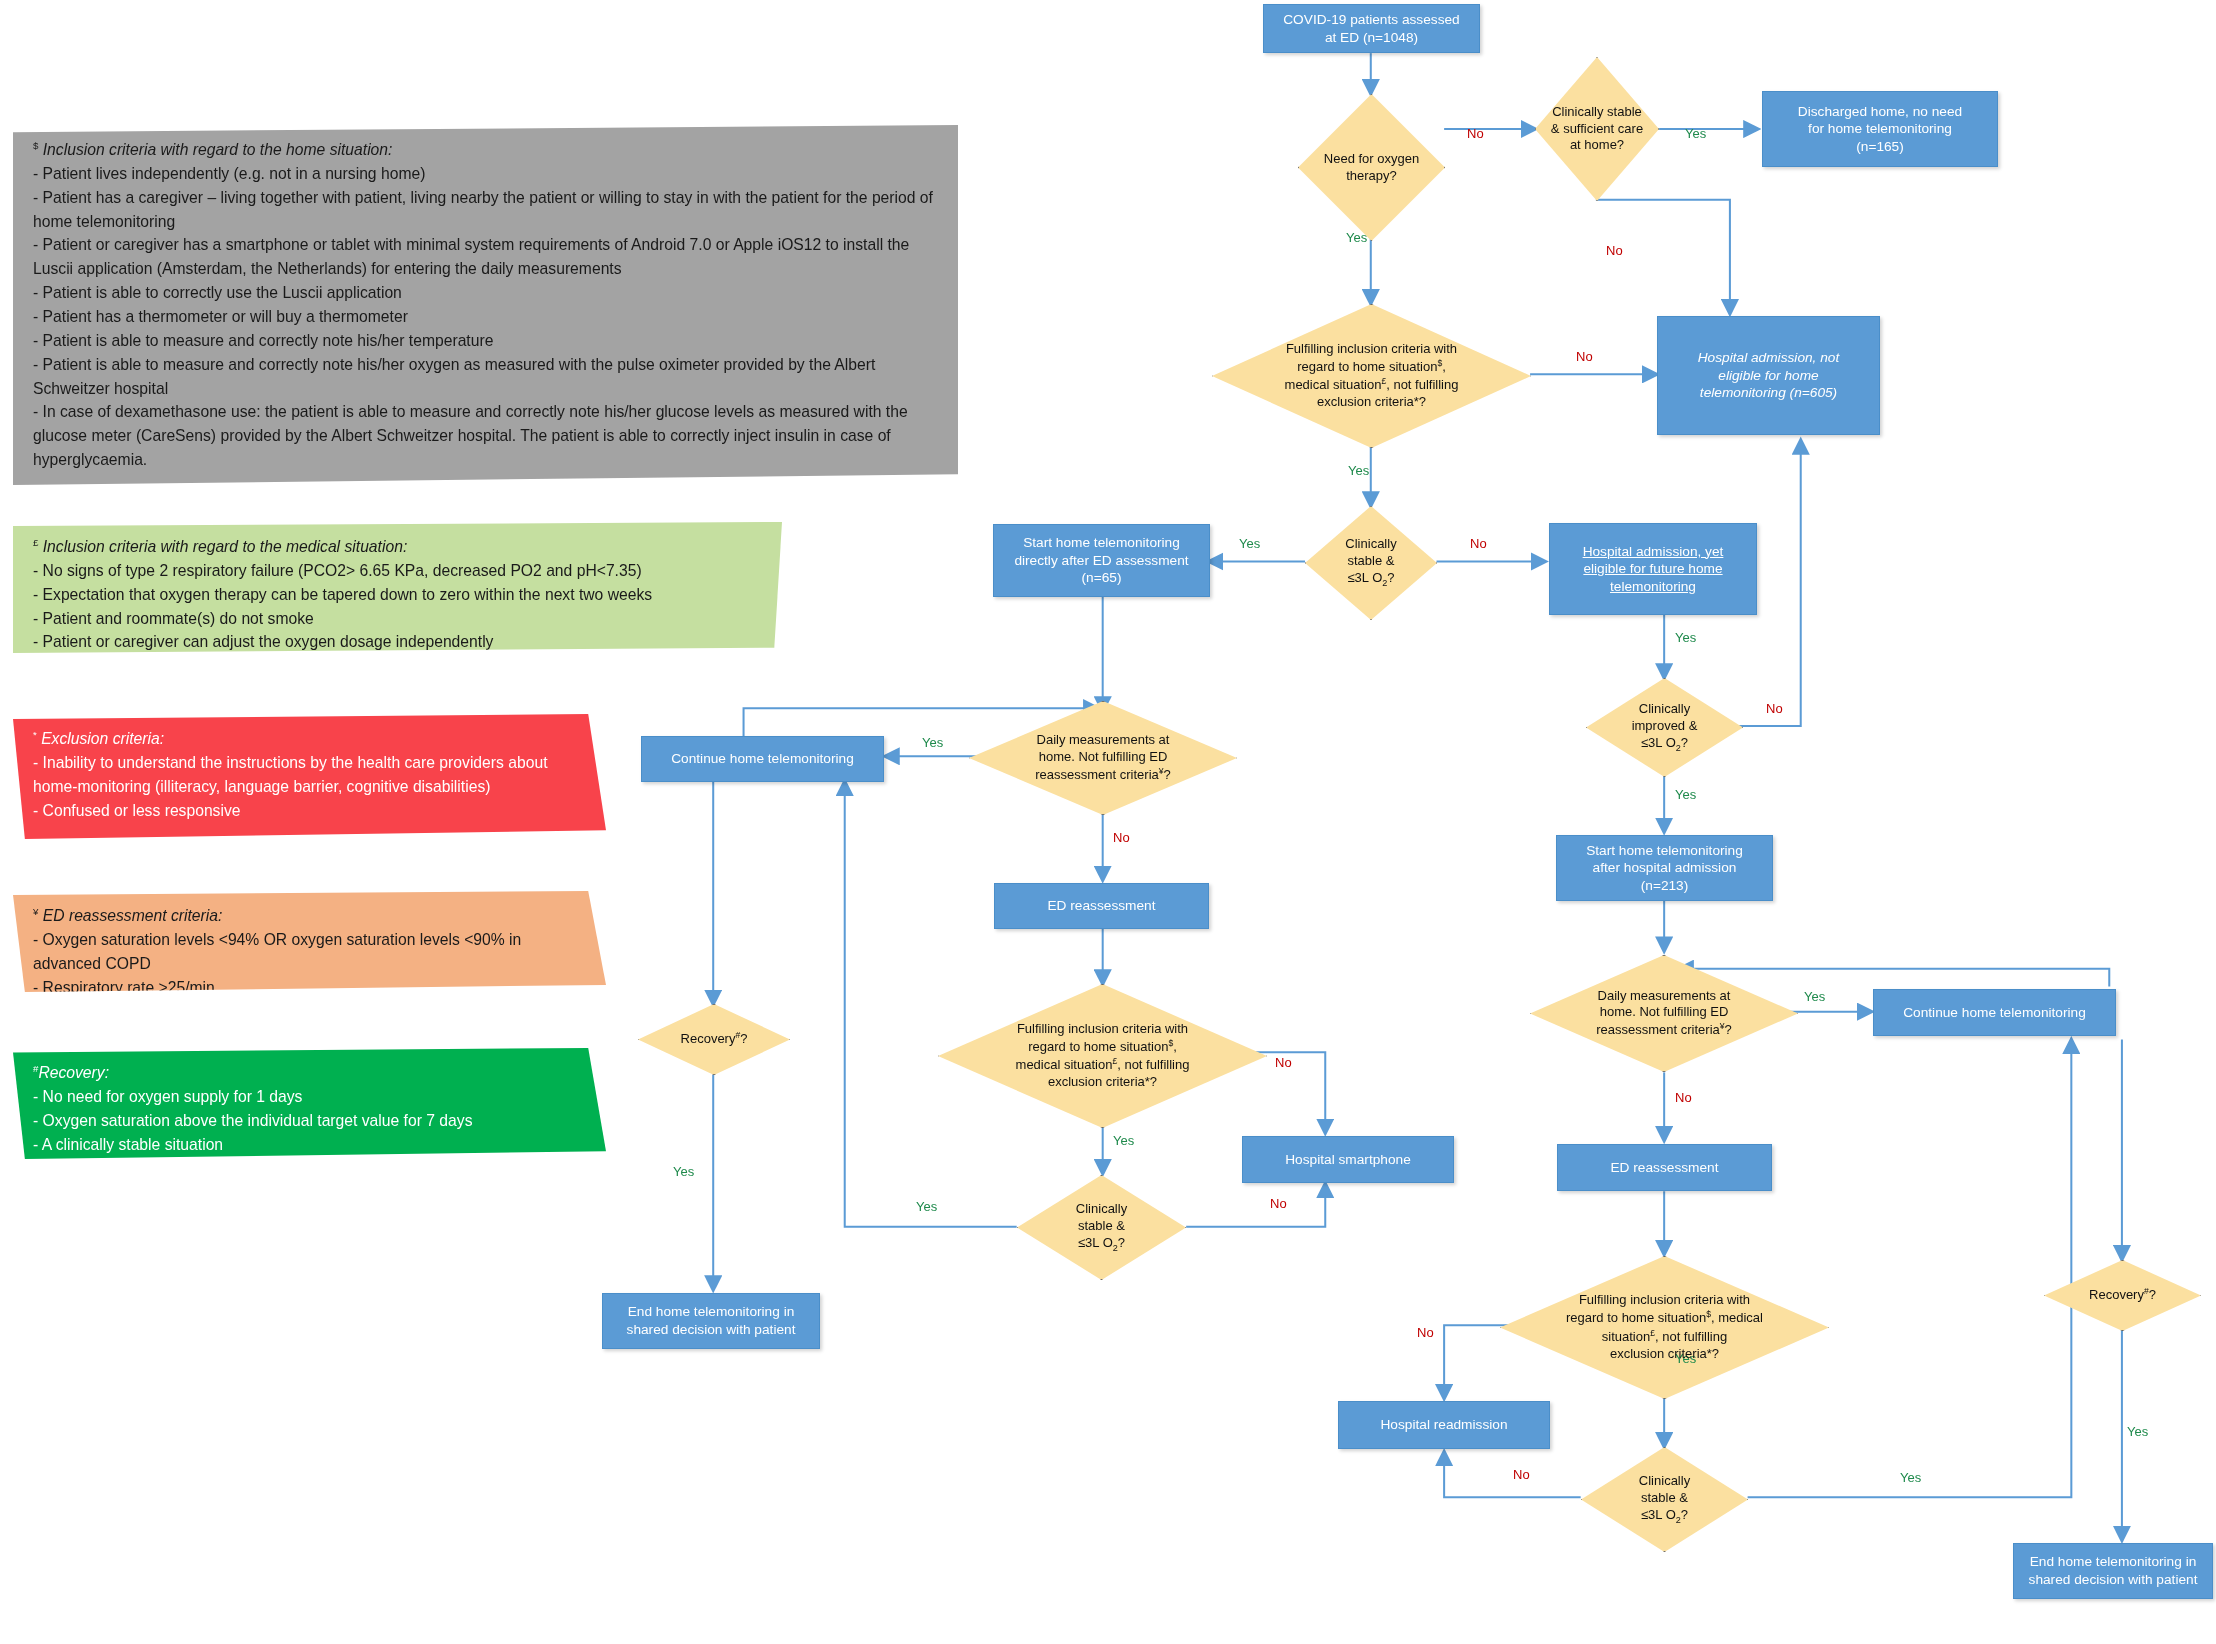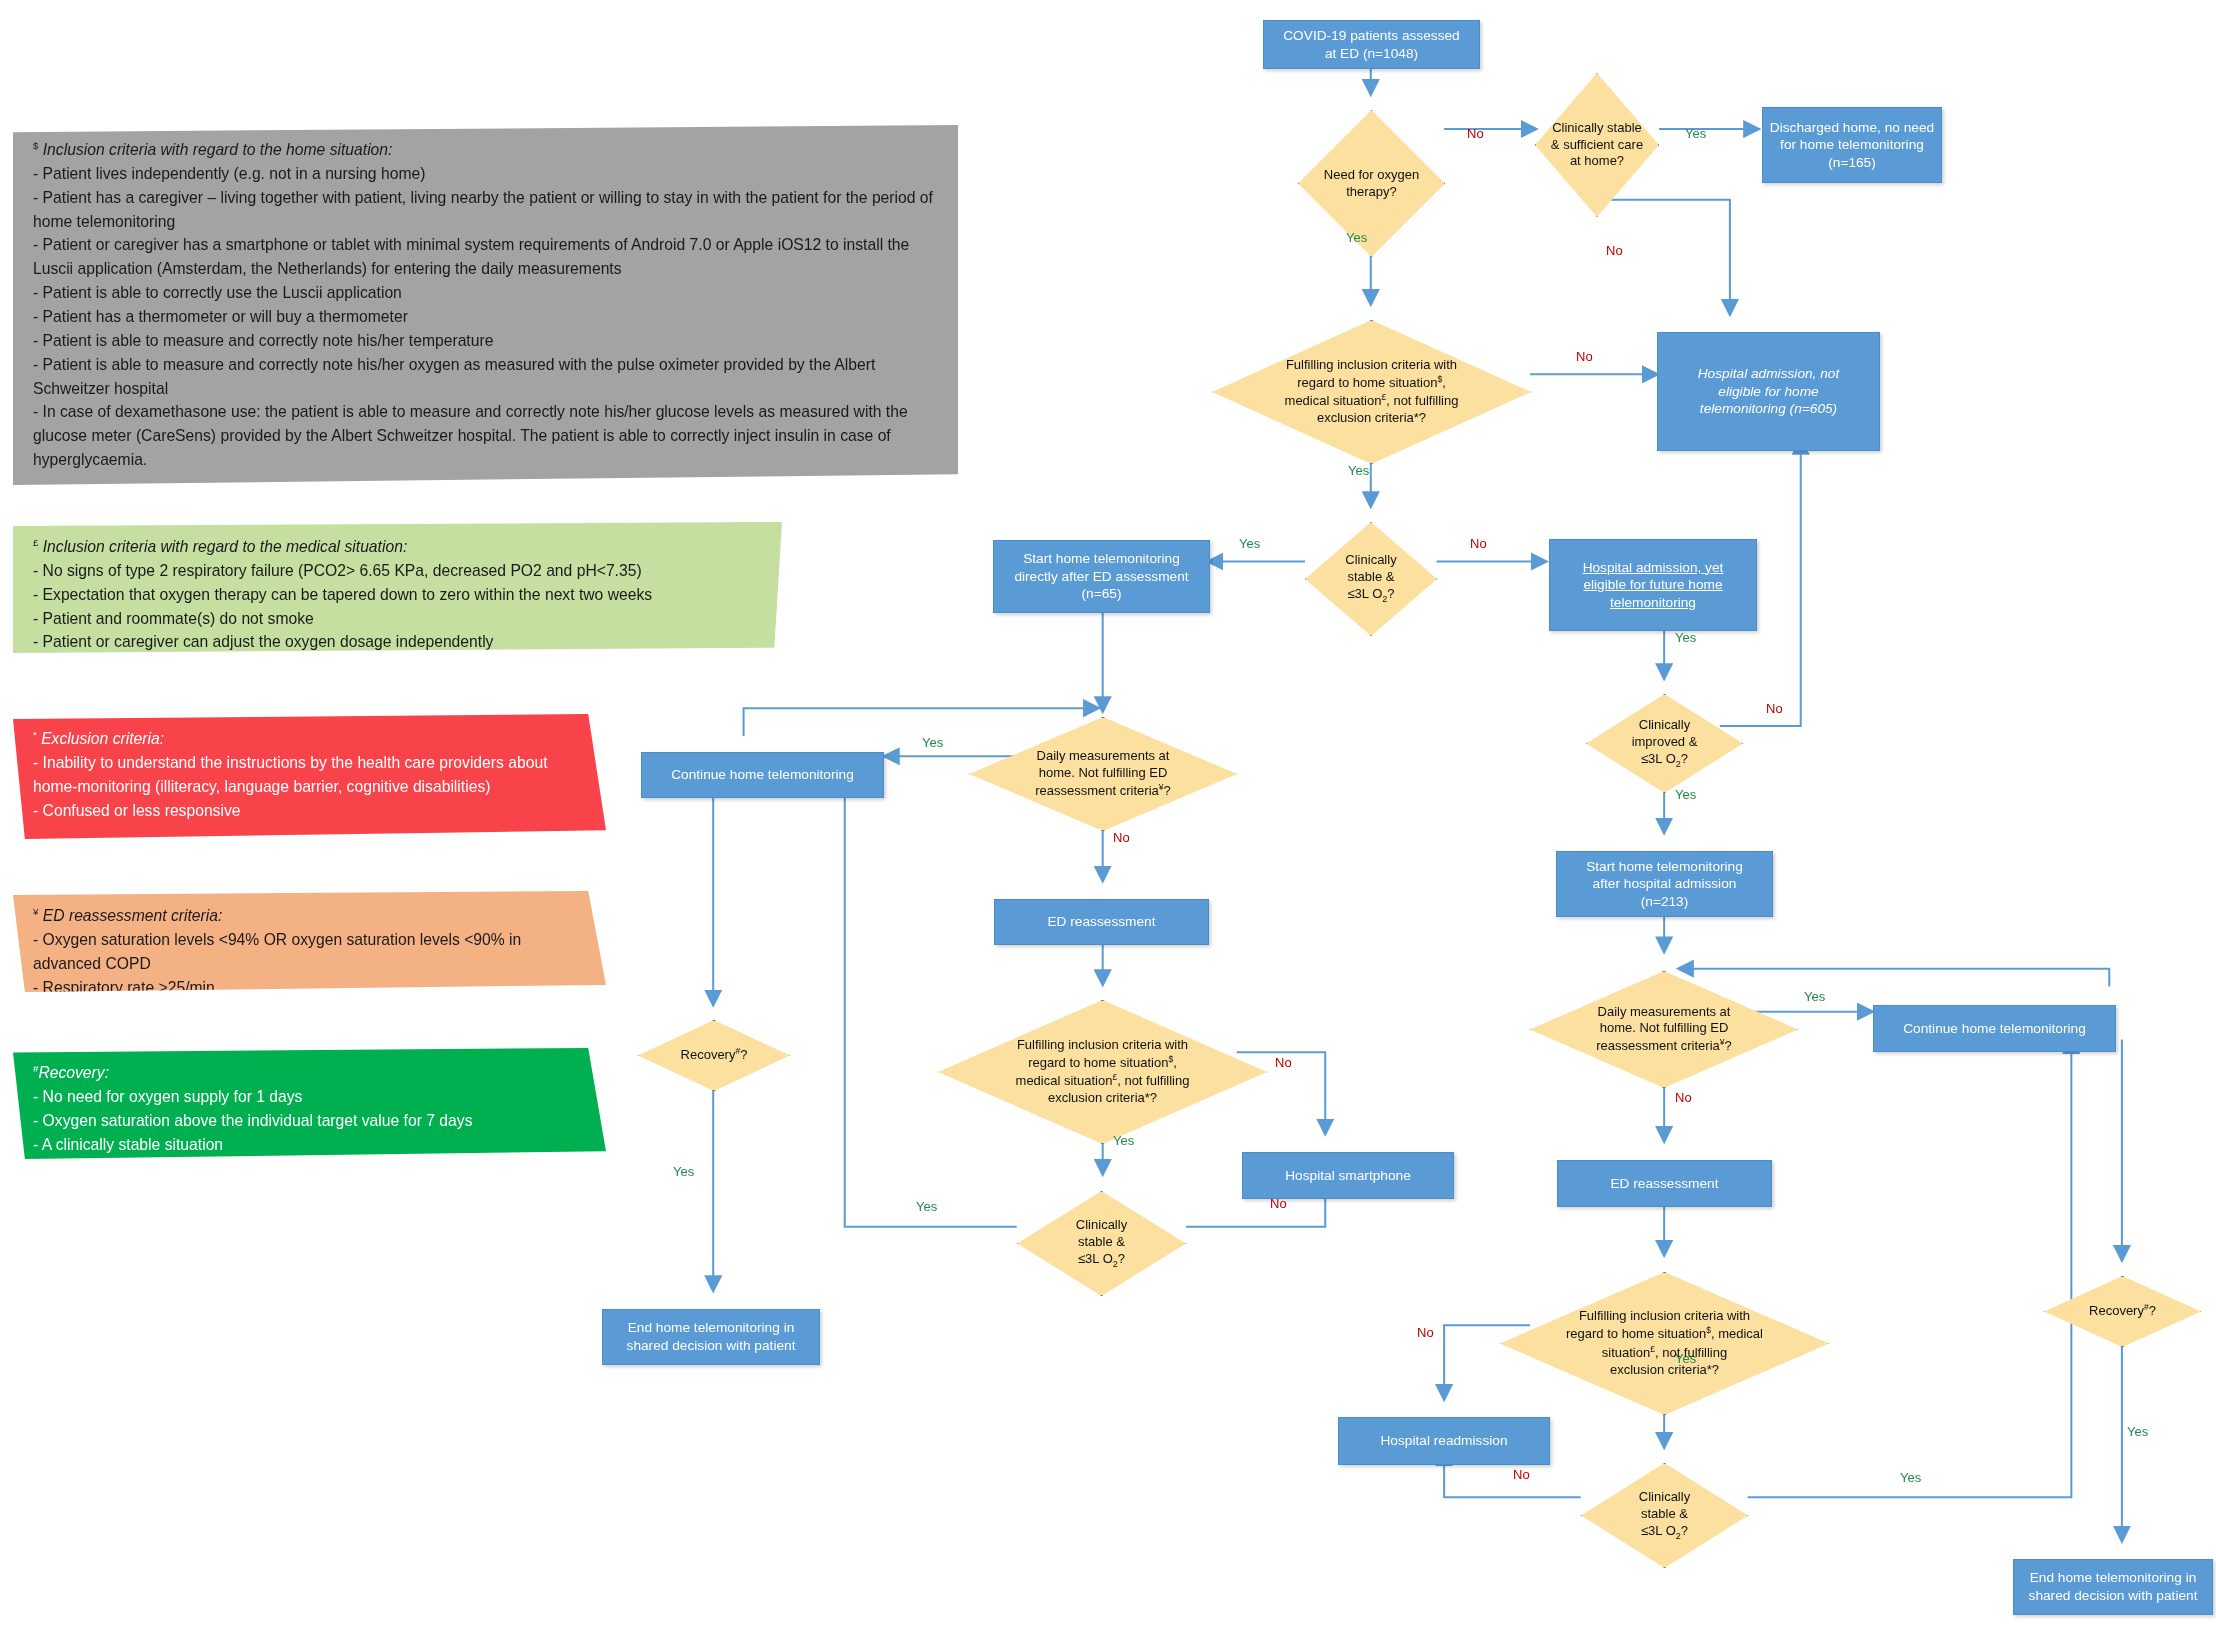--- a/index.html
+++ b/index.html
@@ -20,21 +20,21 @@
              clip-path:polygon(0% 3%,100% 0%,99% 96%,0% 100%);}
   .lg-red{background:#f8434b;font-size:15.7px;
           clip-path:polygon(0% 4%,97% 0%,100% 93%,2% 100%);}
   .lg-orange{background:#f4b183;font-size:15.7px;
              clip-path:polygon(0% 4%,97% 0%,100% 93%,2% 100%);}
   .lg-greenD{background:#00b050;font-size:15.7px;
              clip-path:polygon(0% 4%,97% 0%,100% 93%,2% 100%);}
 
   
   .node{position:absolute;box-sizing:border-box;display:flex;
-        align-items:center;justify-content:center;text-align:center;margin-top:16px;}
+        align-items:center;justify-content:center;text-align:center;}
 
   .box{background:#5b9bd5;color:#ffffff;font-size:13.7px;line-height:1.28;
        border:0.5px solid #4a8ec9;box-shadow:2px 2px 3.5px rgba(0,0,0,.18);
        padding:2px 4px;}
 
   .dia{color:#111111;font-size:13px;line-height:1.3;text-align:center;}
   .dia .shape{position:absolute;inset:0;background:#fbe0a0;
               border:0.5px solid #595959;
               clip-path:polygon(50% 0%,100% 50%,50% 100%,0% 50%);}
   .dia .txt{position:relative;z-index:2;padding:0 10%;}
@@ -186,21 +186,21 @@
 
   <div class="node dia" style="left:1535px;top:57px;width:124px;height:144px;">
     <div class="shape"></div>
     <div class="txt">
       <span>Clinically stable</span><br>
       <span>&amp; sufficient care</span><br>
       <span>at home?</span>
     </div>
   </div>
 
-  <div class="node box" style="left:1762px;top:91px;width:180px;height:76px;flex-direction:column;">
+  <div class="node box" style="left:1762px;top:91px;width:236px;height:76px;flex-direction:column;">
     <span>Discharged home, no need</span>
     <span>for home telemonitoring</span>
     <span>(n=165)</span>
   </div>
 
   <div class="node dia" style="left:1212px;top:304px;width:319px;height:144px;">
     <div class="shape"></div>
     <div class="txt">
       <span>Fulfilling inclusion criteria with</span><br>
       <span>regard to home situation</span><span class="sup">$</span><span>,</span><br>

